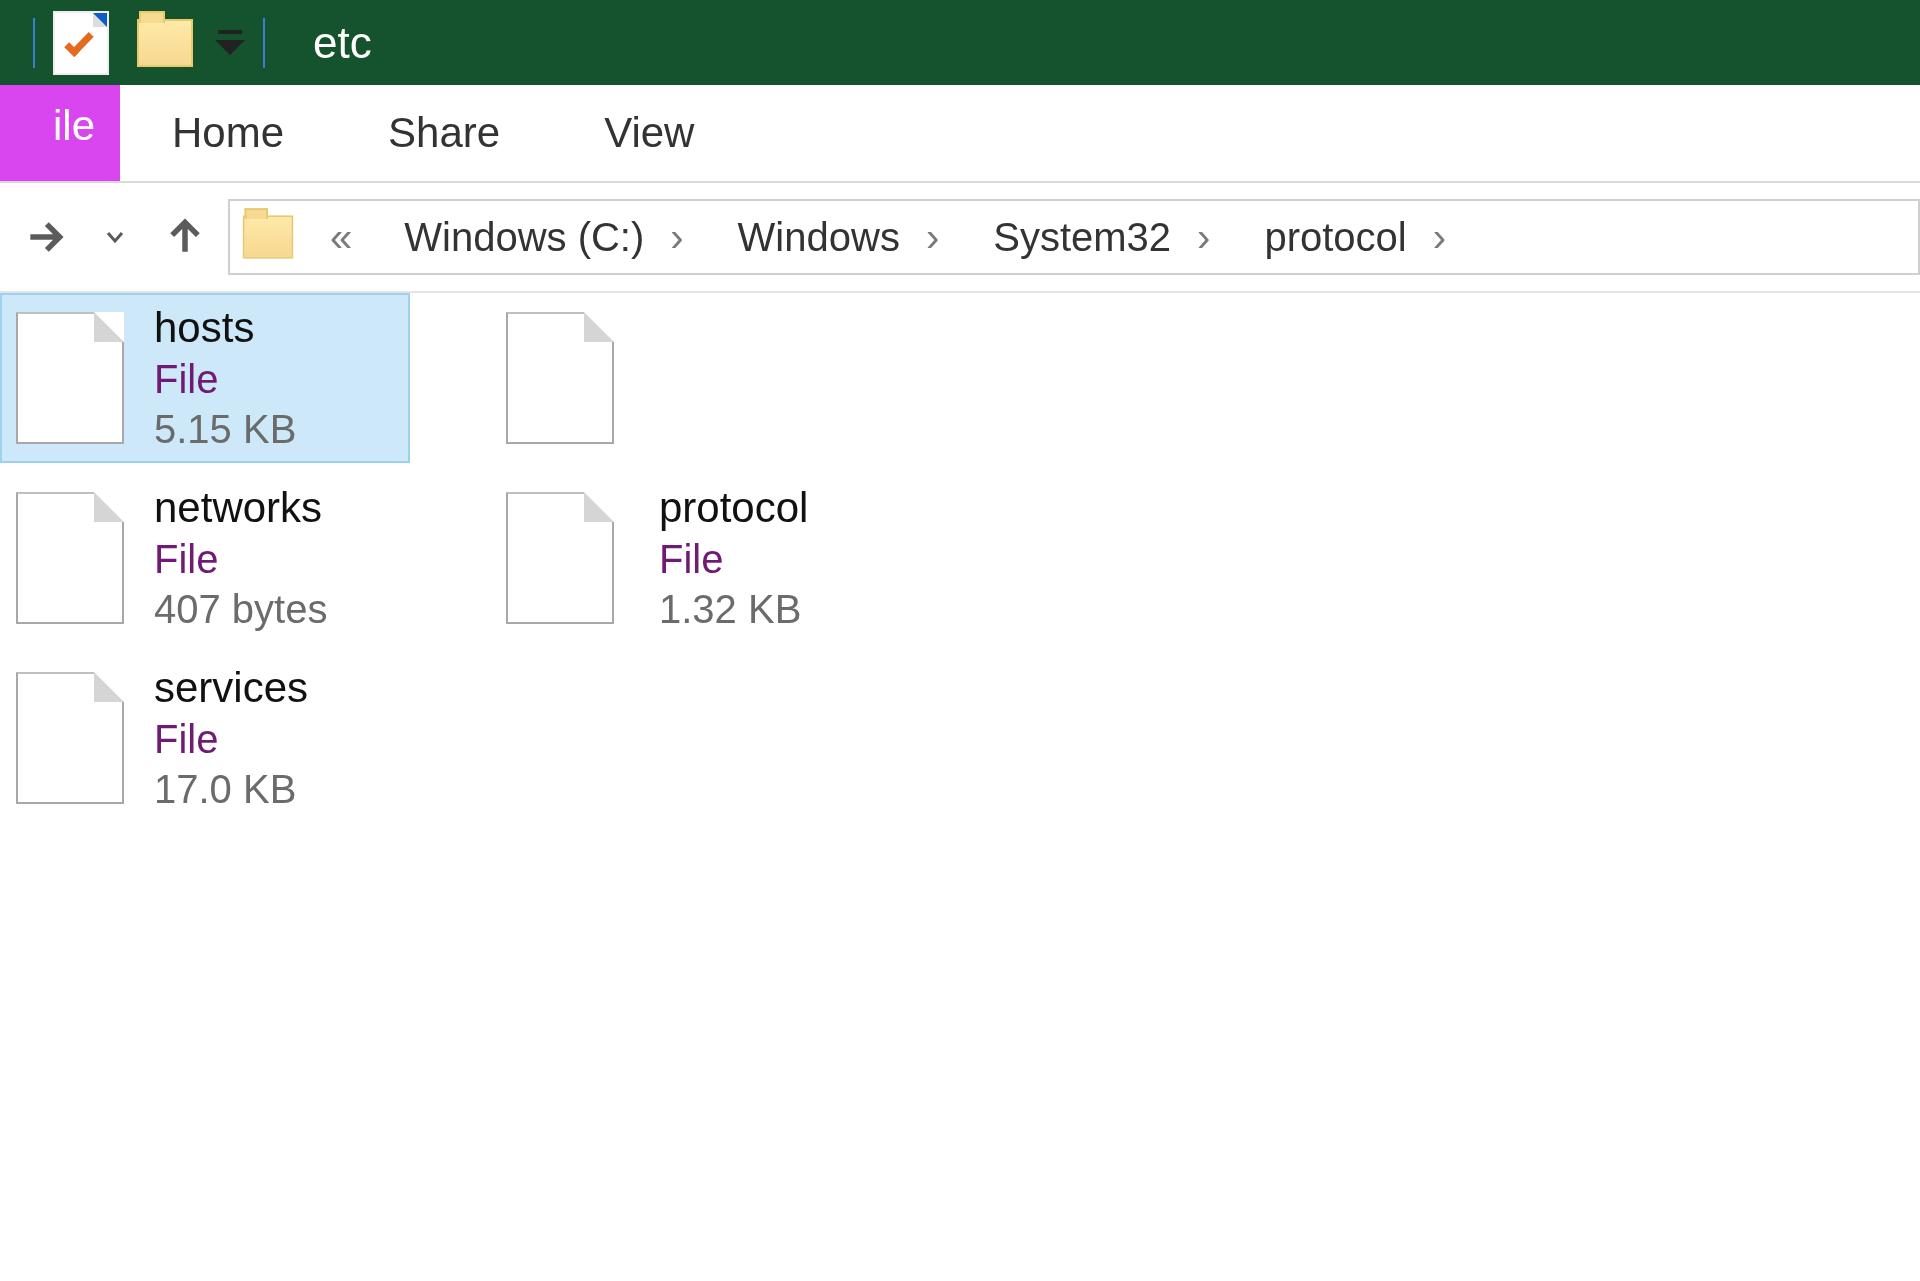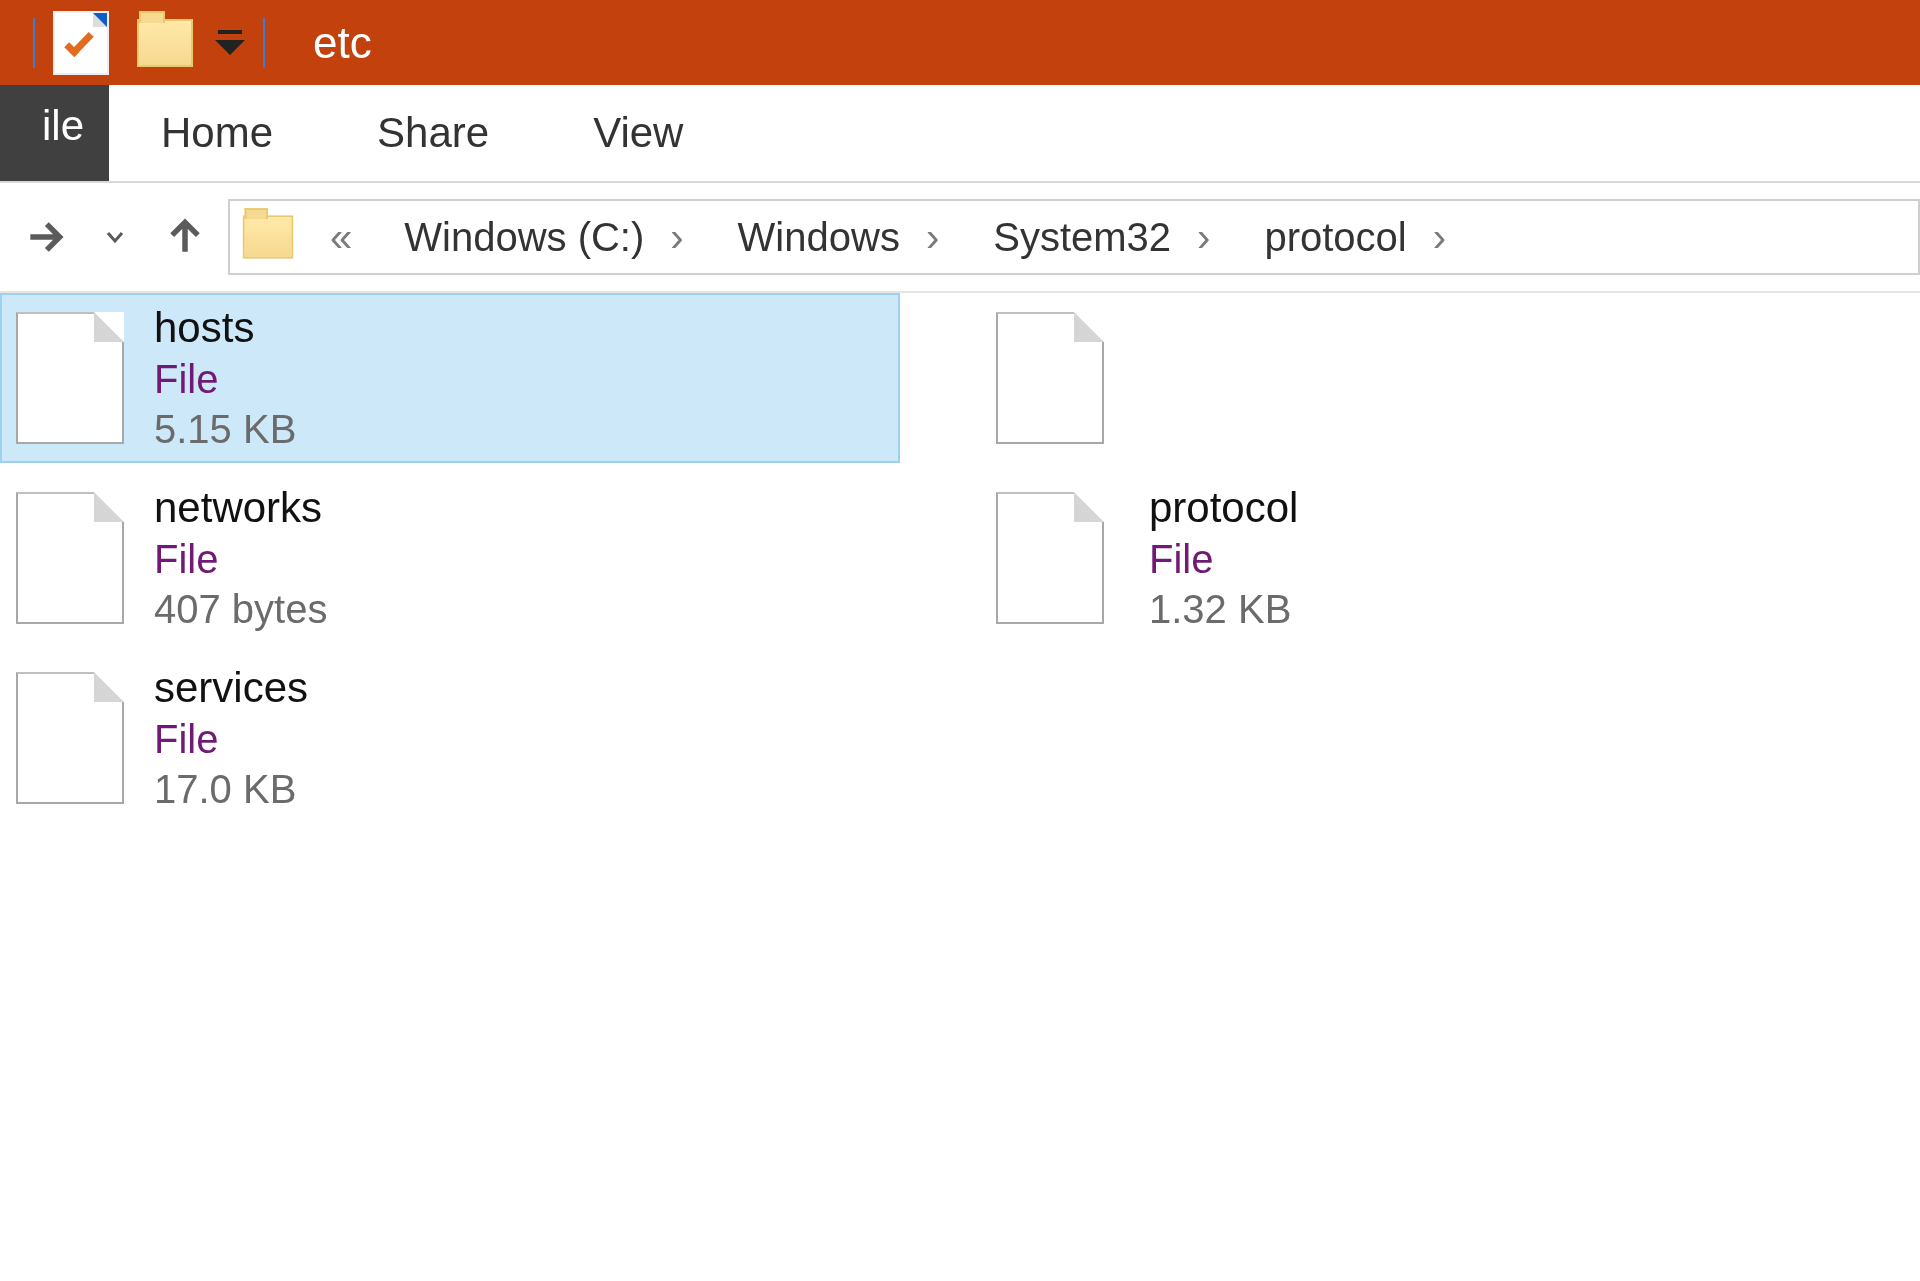--- a/index.html
+++ b/index.html
@@ -1,20 +1,20 @@
 <!DOCTYPE html>
 <html><head>
 <meta charset="utf-8">
 <style>
   * { box-sizing: border-box; margin: 0; padding: 0; }
   html, body { width: 1920px; height: 1281px; font-family: "Segoe UI", Arial, sans-serif; background: #fff; overflow: hidden; }
 
   
   .titlebar {
-    background: #c2410c;
+    background: #14532d;
     height: 85px;
     display: flex;
     align-items: center;
     padding: 0 15px;
     color: #fff;
     font-size: 44px;
   }
   .titlebar .vsep {
     width: 2px; height: 50px; background: #3a7dd6; margin: 0 18px;
   }
@@ -58,21 +58,21 @@
 
   
   .ribbon {
     height: 98px; border-bottom: 2px solid #d9d9d9;
     display:flex; align-items:stretch; font-size: 42px; color:#333;
   }
   .ribbon .tab {
     padding: 4px 52px; display:flex; align-items:center; cursor:default;
   }
   .ribbon .tab.file {
-    background:#404040; color:#fff; padding: 0 25px 15px 0; width: 109px; justify-content:flex-end;
+    background:#d946ef; color:#fff; padding: 0 25px 15px 0; width: 120px; justify-content:flex-end;
   }
 
   
   .navbar {
     height: 110px; display:flex; align-items:center;
     border-bottom: 2px solid #e5e5e5;
     padding-left: 10px;
   }
   .nav-btn {
     width: 70px; height: 70px; display:inline-flex; align-items:center; justify-content:center;
@@ -88,21 +88,21 @@
     font-size: 40px; color:#333; overflow:hidden; white-space:nowrap;
   }
   .address .icon-folder-sm { transform: scale(0.9); margin-right: 18px; flex-shrink:0;}
   .address .dbl-chevron { color:#7a7a7a; margin: 0 16px; flex-shrink:0;}
   .crumb { padding: 0 8px; flex-shrink:0;margin-left:28px;}
   .crumb-sep { color:#7a7a7a; margin: 0 18px; flex-shrink:0;}
 
   
   .file-area {
     display:grid;
-    grid-template-columns: 1fr 1fr;
+    grid-template-columns: 1fr 1fr 1fr 1fr;
     column-gap: 80px;
     row-gap: 10px;
     padding-right: 40px;
   }
   .file-item {
     display:flex; align-items:center;
     height: 170px; padding: 6px 14px;
     border: 2px solid transparent;
   }
   .file-item.selected {

